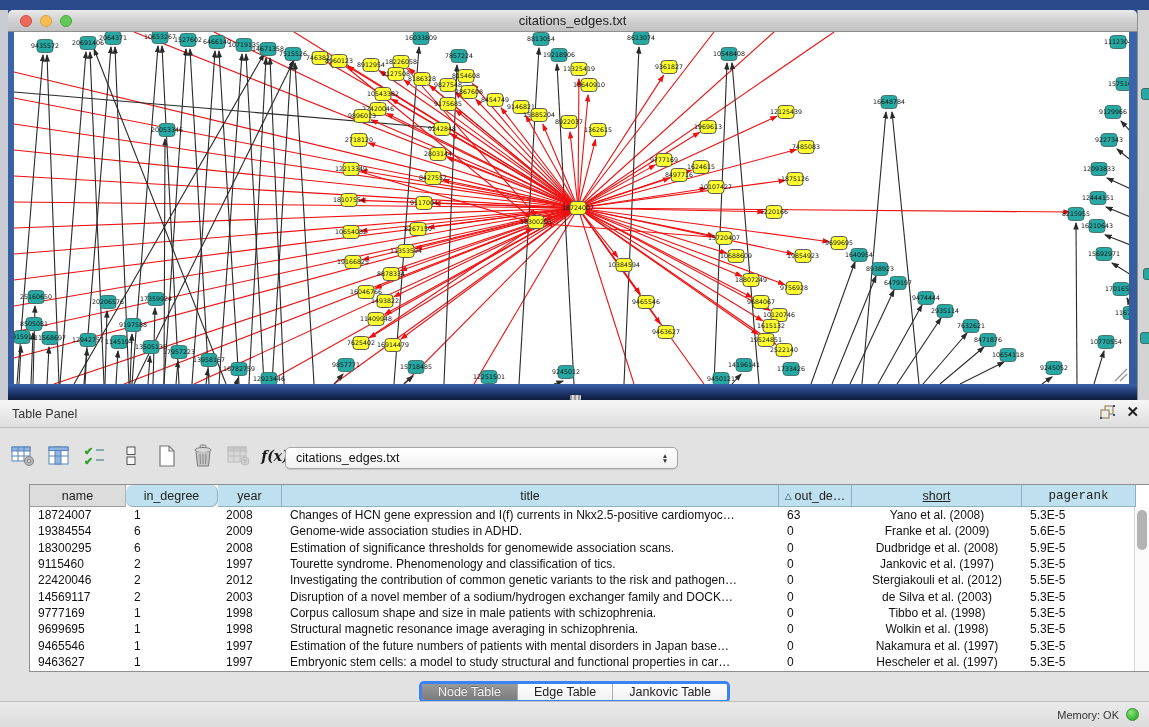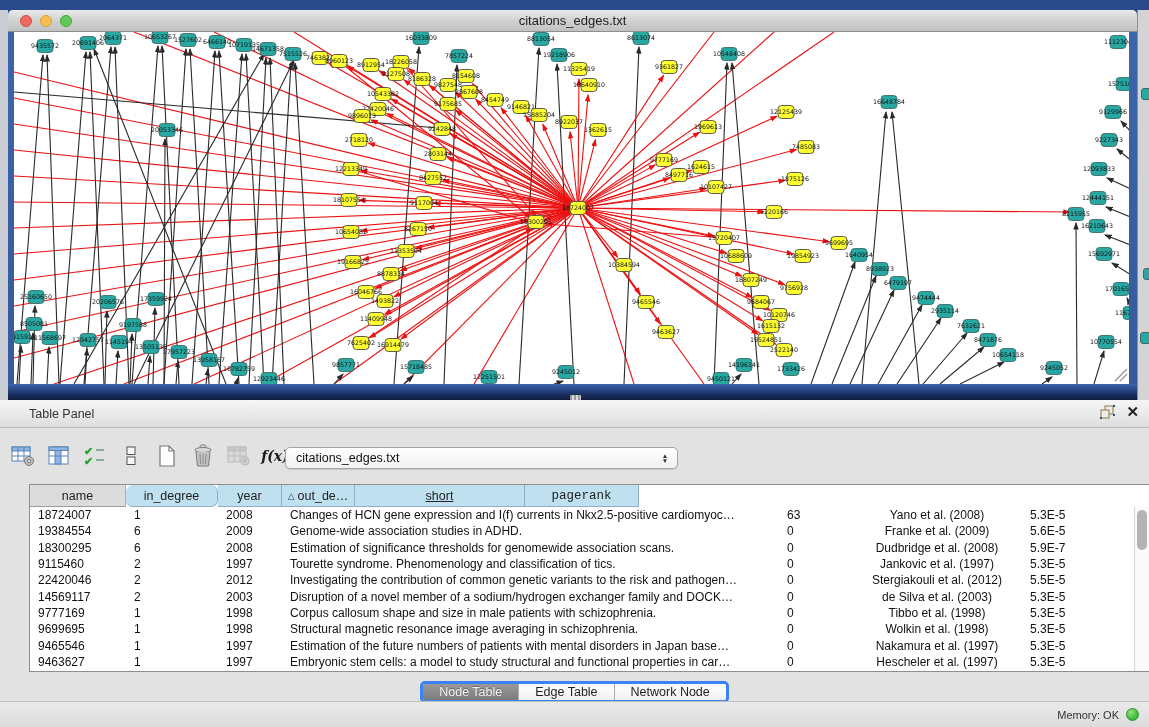--- a/index.html
+++ b/index.html
@@ -31,21 +31,21 @@
   .eb { stroke:#2A2A2A; stroke-width:1.1px; fill:none; }
   .node rect { stroke:#4A4A4A; stroke-width:0.9px; }
   .node.yellow rect { fill:#FDFD2F; }
   .node.teal rect { fill:#27A8A2; stroke:#3C6B68; }
   .node text { font-size:6.3px; text-anchor:middle; fill:#111; font-family:"DejaVu Sans",sans-serif; }
 
   
   #table-panel { position:absolute; left:0; top:400px; width:1149px; height:327px; background:#E2E2E2; }
   #panel-header { position:relative; height:28px; background:linear-gradient(#F6F6F6,#DEDEDE); border-bottom:1px solid #BDBDBD;
       display:flex; align-items:center; }
-  #panel-title { font-size:12.5px; color:#333; margin-left:29px; }
+  #panel-title { font-size:12.5px; color:#333; margin-left:12px; }
   #panel-header .hdr-icons { position:absolute; right:10px; top:4px; display:flex; gap:10px; align-items:center; }
   .icon-btn { background:none; border:none; cursor:default; display:flex; align-items:center; justify-content:center; }
   #close-x { font-size:15px; font-weight:bold; color:#222; line-height:14px; }
   #splitter-grip { position:absolute; left:570px; top:-5px; width:11px; height:5px;
       background:repeating-linear-gradient(90deg,#9a9a9a 0 2px,#d8d8d8 2px 4px); border-radius:1px; }
 
   #toolbar { position:absolute; left:8px; top:40px; height:32px; display:flex; align-items:center; gap:6px; }
   .tb-btn { width:30px; height:26px; }
   #fx-glyph { font-family:"DejaVu Serif",serif; font-style:italic; font-weight:bold; font-size:14px; color:#1a1a1a; }
   #table-select { position:absolute; left:285px; top:47px; width:393px; height:22px; border:1px solid #A4A4A4; border-radius:5px;
@@ -870,20 +870,23 @@
       <div id="thead">
           <div class="th first" style="width: 96px;">
             <span>name</span>
           </div>
           <div class="th" style="width: 92px; border-radius: 7px;">
             <span>in_degree</span>
           </div>
           <div class="th" style="width: 64px;">
             <span>year</span>
           </div>
+          <div class="th" style="width: 497px;">
+            <span>title</span>
+          </div>
           <div class="th" style="width: 73px;">
             <span class="tri">△</span>
             <span>out_de…</span>
           </div>
           <div class="th" style="width: 170px; text-decoration: underline;">
             <span>short</span>
           </div>
           <div class="th" style="width: 114px; font-family: Liberation Mono, monospace;">
             <span>pagerank</span>
           </div>
@@ -907,21 +910,21 @@
             <div class="td center" style="width: 170px;">Franke et al. (2009)</div>
             <div class="td" style="width: 114px;">5.6E-5</div>
           </div>
           <div class="tr">
             <div class="td" style="width: 96px;">18300295</div>
             <div class="td" style="width: 92px;">6</div>
             <div class="td" style="width: 64px;">2008</div>
             <div class="td" style="width: 497px;">Estimation of significance thresholds for genomewide association scans.</div>
             <div class="td" style="width: 73px;">0</div>
             <div class="td center" style="width: 170px;">Dudbridge et al. (2008)</div>
-            <div class="td" style="width: 114px;">5.9E-7</div>
+            <div class="td" style="width: 114px;">5.9E-5</div>
           </div>
           <div class="tr">
             <div class="td" style="width: 96px;">9115460</div>
             <div class="td" style="width: 92px;">2</div>
             <div class="td" style="width: 64px;">1997</div>
             <div class="td" style="width: 497px;">Tourette syndrome. Phenomenology and classification of tics.</div>
             <div class="td" style="width: 73px;">0</div>
             <div class="td center" style="width: 170px;">Jankovic et al. (1997)</div>
             <div class="td" style="width: 114px;">5.3E-5</div>
           </div>
@@ -982,21 +985,21 @@
         </div>
       <div id="vscroll">
         <div id="vthumb"></div>
       </div>
     </div>
 
     <div id="tabbar">
       <div id="segments">
           <div class="seg selected">Node Table</div>
           <div class="seg">Edge Table</div>
-          <div class="seg">Network Node</div>
+          <div class="seg">Jankovic Table</div>
         </div>
     </div>
 
     <div id="statusbar">
       <span id="mem-label">Memory: OK</span>
       <span id="mem-dot"></span>
     </div>
   </div>
 </div>
 

